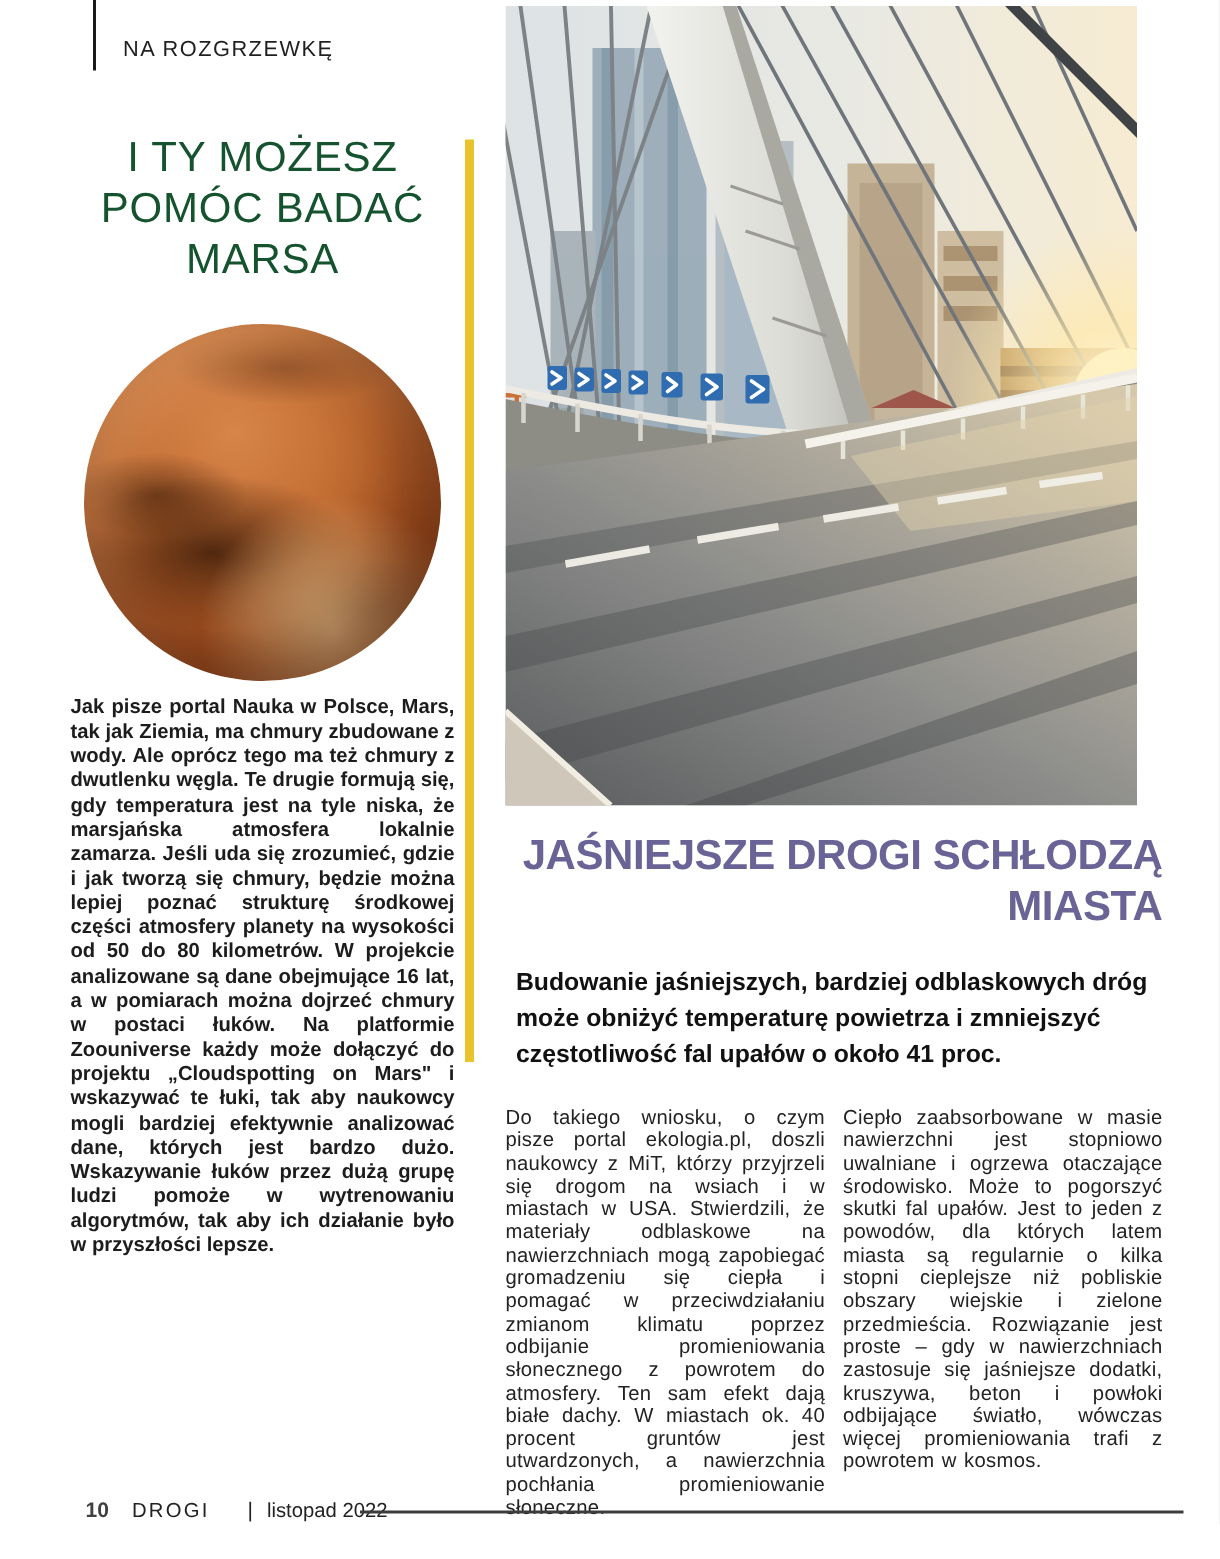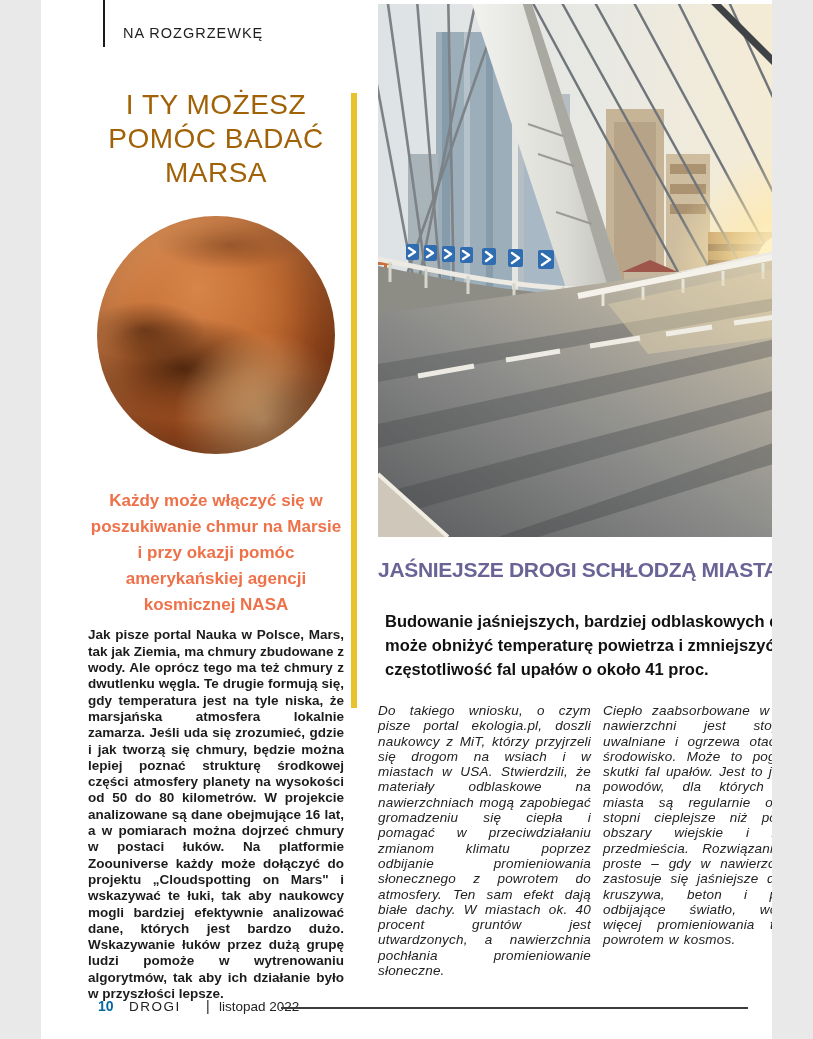--- a/index.html
+++ b/index.html
@@ -1,31 +1,31 @@
 <!DOCTYPE html>
 <html lang="pl"><head>
 <meta charset="utf-8">
 <style>
   html,body{margin:0;padding:0;background:#e9e9e9;}
   .page{
-    position:relative;width:731px;height:1039px;background:#ffffff;
+    position:relative;width:813px;height:1039px;background:#ffffff;
     font-family:"Liberation Sans",sans-serif;color:#1d1d1b;overflow:hidden;
     margin:0 auto;
   }
   
   .corner-rule{position:absolute;left:62px;top:0;width:2px;height:47px;background:#1a1a1a;}
   .section-label{
     position:absolute;left:82px;top:25px;font-size:14.5px;letter-spacing:1px;
     color:#1f1f1f;font-weight:400;
   }
   
   .left-col{position:absolute;left:47px;top:88px;width:256px;}
   .mars-title{
     width:225px;margin:0 auto;text-align:center;font-size:28px;font-weight:300;
-    line-height:1.22;color:#a16207;letter-spacing:.5px;
+    line-height:1.22;color:#14532d;letter-spacing:.5px;
   }
   .mars-wrap{width:238px;height:238px;margin:26px auto 0;}
   .mars-globe{
     width:238px;height:238px;border-radius:50%;
     background:
       radial-gradient(circle at 70% 86%, rgba(236,198,142,.9), rgba(236,198,142,0) 34%),
       radial-gradient(ellipse 58% 30% at 36% 64%, rgba(50,21,6,.78), rgba(50,21,6,0) 72%),
       radial-gradient(ellipse 34% 16% at 20% 48%, rgba(60,26,8,.6), rgba(60,26,8,0) 75%),
       radial-gradient(ellipse 42% 14% at 56% 12%, rgba(80,35,10,.45), rgba(80,35,10,0) 75%),
       radial-gradient(ellipse 44% 20% at 78% 80%, rgba(92,42,12,.5), rgba(92,42,12,0) 72%),
@@ -43,56 +43,55 @@
     margin-top:9px;text-align:justify;font-size:13.5px;font-weight:700;
     line-height:16.3px;color:#1c1c1c;hyphens:auto;
   }
   
   .yellow-bar{position:absolute;left:310px;top:93px;width:6px;height:615px;background:#e9c32b;}
   
   .photo{position:absolute;left:337px;top:4px;width:421px;height:533px;}
   
   .right-col{position:absolute;left:337px;top:553px;width:438px;}
   .roads-heading{
-    text-align:left;font-size:21px;font-weight:800;letter-spacing:-.3px;
+    text-align:right;font-size:28px;font-weight:800;letter-spacing:-.3px;
     line-height:34px;color:#6a6496;margin:0;
   }
   .roads-lead{
     margin:22px auto 0;width:424px;text-align:left;font-size:16.5px;
     font-weight:700;line-height:24px;color:#111;
   }
   .roads-columns{
     margin-top:22px;display:grid;grid-template-columns:1fr 1fr;column-gap:12px;
   }
   .roads-column{
     text-align:justify;font-size:13.5px;font-weight:400;line-height:15.3px;
-    color:#222;letter-spacing:.2px;word-spacing:1px;hyphens:auto;font-style:italic;
+    color:#222;letter-spacing:.2px;word-spacing:1px;hyphens:auto;
   }
   
   .footer{position:absolute;left:0;right:0;top:995px;height:30px;}
-  .footer-pagenum{position:absolute;left:57px;top:3px;font-size:14px;font-weight:700;color:#0369a1;text-align:center;}
+  .footer-pagenum{position:absolute;left:57px;top:3px;font-size:14px;font-weight:700;color:#404040;text-align:center;}
   .footer-mag{position:absolute;left:88px;top:4px;font-size:13.5px;letter-spacing:1.5px;color:#222;}
   .footer-sep{position:absolute;left:165px;top:3px;font-size:14px;color:#222;}
   .footer-issue{position:absolute;left:178px;top:4px;font-size:13.5px;color:#222;}
   .footer-rule{position:absolute;left:240px;right:24px;top:12px;height:2px;background:#3c3c3c;}
 </style>
 </head>
 <body>
 
 <div class="page">
 
   <div class="corner-rule"></div>
   <div class="section-label">NA ROZGRZEWKĘ</div>
 
   <div class="left-col">
     <h1 class="mars-title">I TY MOŻESZ POMÓC BADAĆ MARSA</h1>
     <div class="mars-wrap">
       <div class="mars-globe"></div>
     </div>
-    <div class="mars-standfirst">Każdy może włączyć się w poszukiwanie chmur na Marsie i przy okazji pomóc amerykańskiej agencji kosmicznej NASA</div>
     <div class="mars-body" lang="pl">Jak pisze portal Nauka w Polsce, Mars, tak jak Ziemia, ma chmury zbudowane z wody. Ale oprócz tego ma też chmury z dwutlenku węgla. Te drugie formują się, gdy temperatura jest na tyle niska, że marsjańska atmosfera lokalnie zamarza. Jeśli uda się zrozumieć, gdzie i jak tworzą się chmury, będzie można lepiej poznać strukturę środkowej części atmosfery planety na wysokości od 50 do 80 kilometrów. W projekcie analizowane są dane obejmujące 16 lat, a w pomiarach można dojrzeć chmury w postaci łuków. Na platformie Zoouniverse każdy może dołączyć do projektu „Cloudspotting on Mars" i wskazywać te łuki, tak aby naukowcy mogli bardziej efektywnie analizować dane, których jest bardzo dużo. Wskazywanie łuków przez dużą grupę ludzi pomoże w wytrenowaniu algorytmów, tak aby ich działanie było w przyszłości lepsze.</div>
   </div>
 
   <div class="yellow-bar"></div>
 
   <svg class="photo" viewBox="0 0 421 533" aria-hidden="true">
     <defs>
       <linearGradient id="sky" x1="0" y1="0" x2="1" y2="0">
         <stop offset="0" stop-color="#dde2e5"></stop>
         <stop offset="0.55" stop-color="#e9e9e3"></stop>

